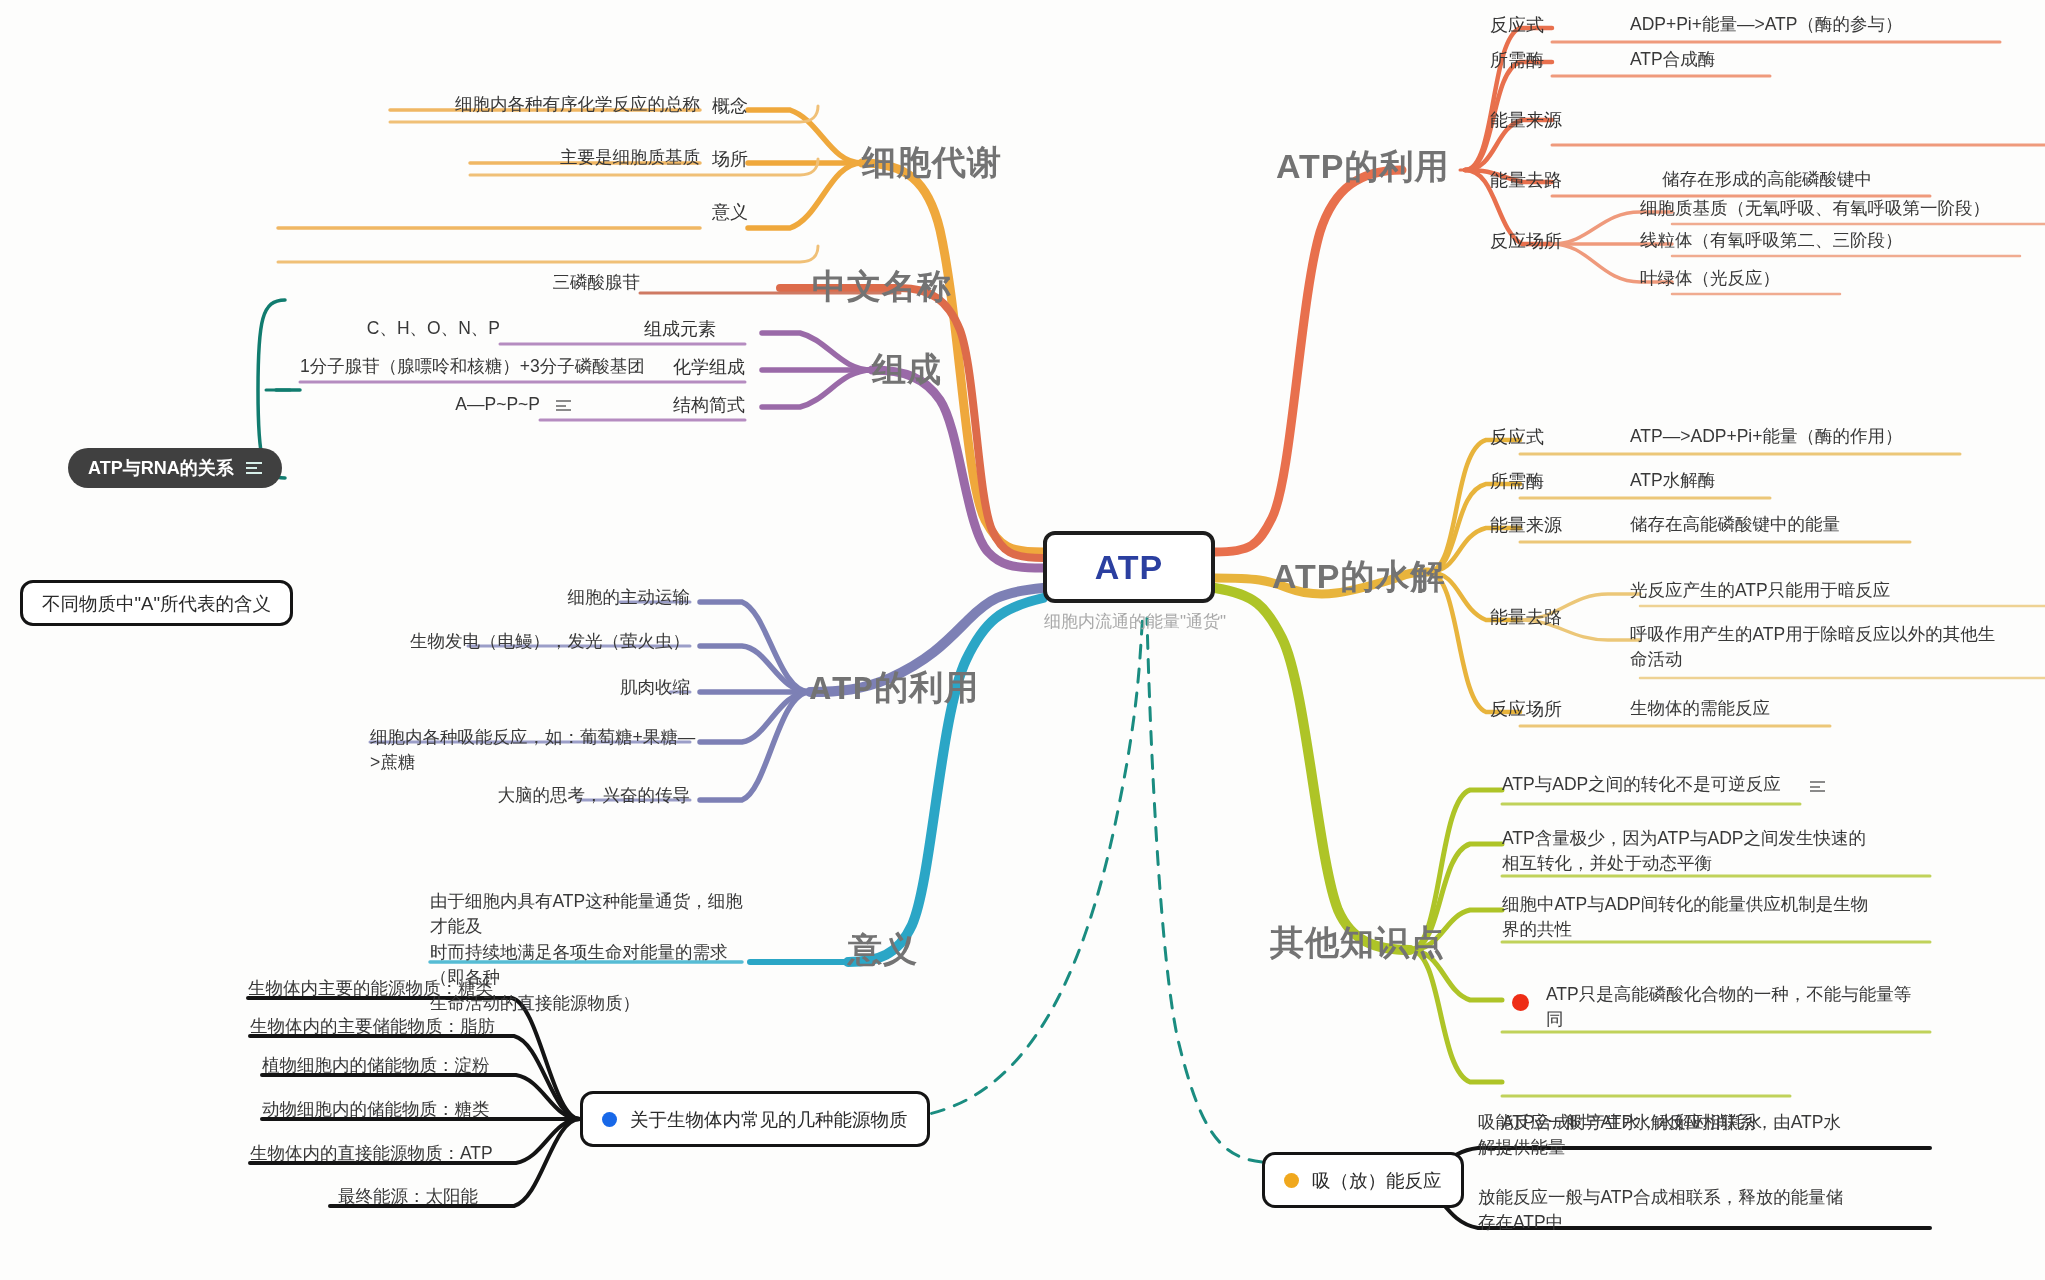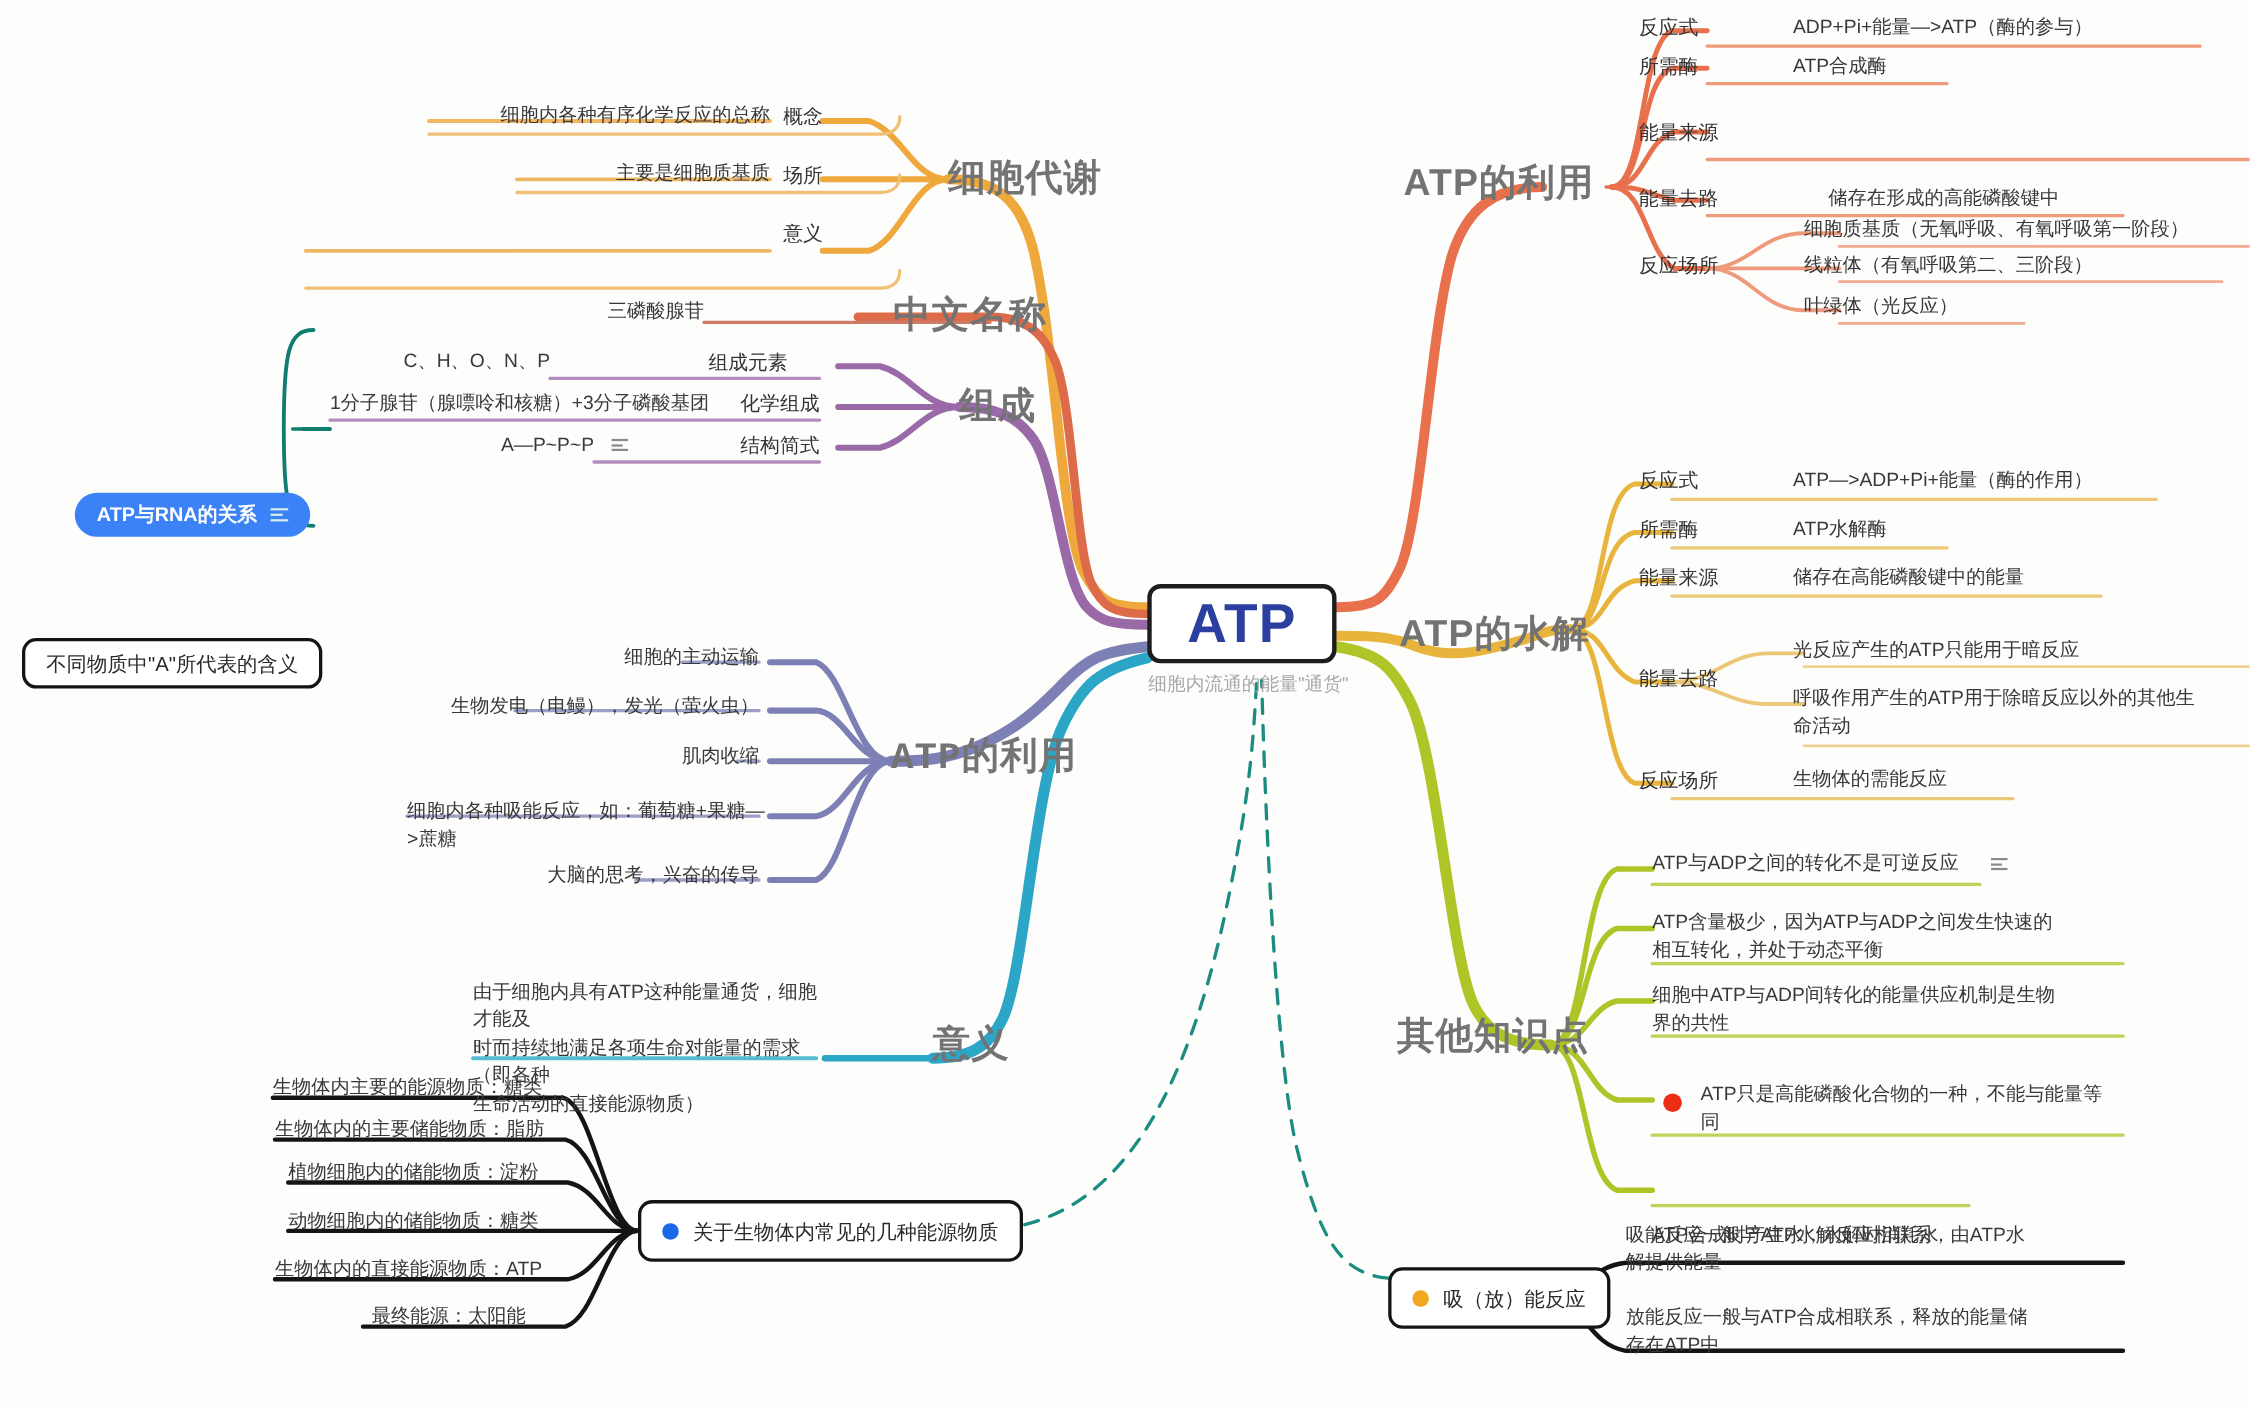--- a/index.html
+++ b/index.html
@@ -26,30 +26,30 @@
   
   .branch{font-size:34px;font-weight:700;color:#737373;letter-spacing:1px;}
 
   
   #center-node{
     left:1043px;top:531px;width:172px;height:72px;
     border:4px solid #1d1d1d;border-radius:12px;background:#ffffff;
     display:flex;align-items:center;justify-content:center;
     z-index:40;
   }
-  #center-node .t{font-size:50px;font-weight:700;color:#2b3fa0;letter-spacing:1px;}
+  #center-node .t{font-size:34px;font-weight:700;color:#2b3fa0;letter-spacing:1px;}
   #center-sub{
     left:1035px;top:610px;width:200px;text-align:center;
     font-size:17px;color:#a8a8a8;z-index:39;
   }
 
   
   .pill-teal{
     left:68px;top:448px;height:40px;padding:0 20px;
-    background:#3b82f6;border-radius:20px;color:#fff;
+    background:#404040;border-radius:20px;color:#fff;
     display:flex;align-items:center;gap:12px;font-size:18px;font-weight:700;
     z-index:30;
   }
   .pill-teal .hamb{display:inline-block;width:16px;}
   .pill-teal .hamb i{display:block;height:2px;background:#d7efe9;margin:3px 0;}
   .pill-teal .hamb i:nth-child(1){width:16px}
   .pill-teal .hamb i:nth-child(2){width:11px}
   .pill-teal .hamb i:nth-child(3){width:16px}
 
   

